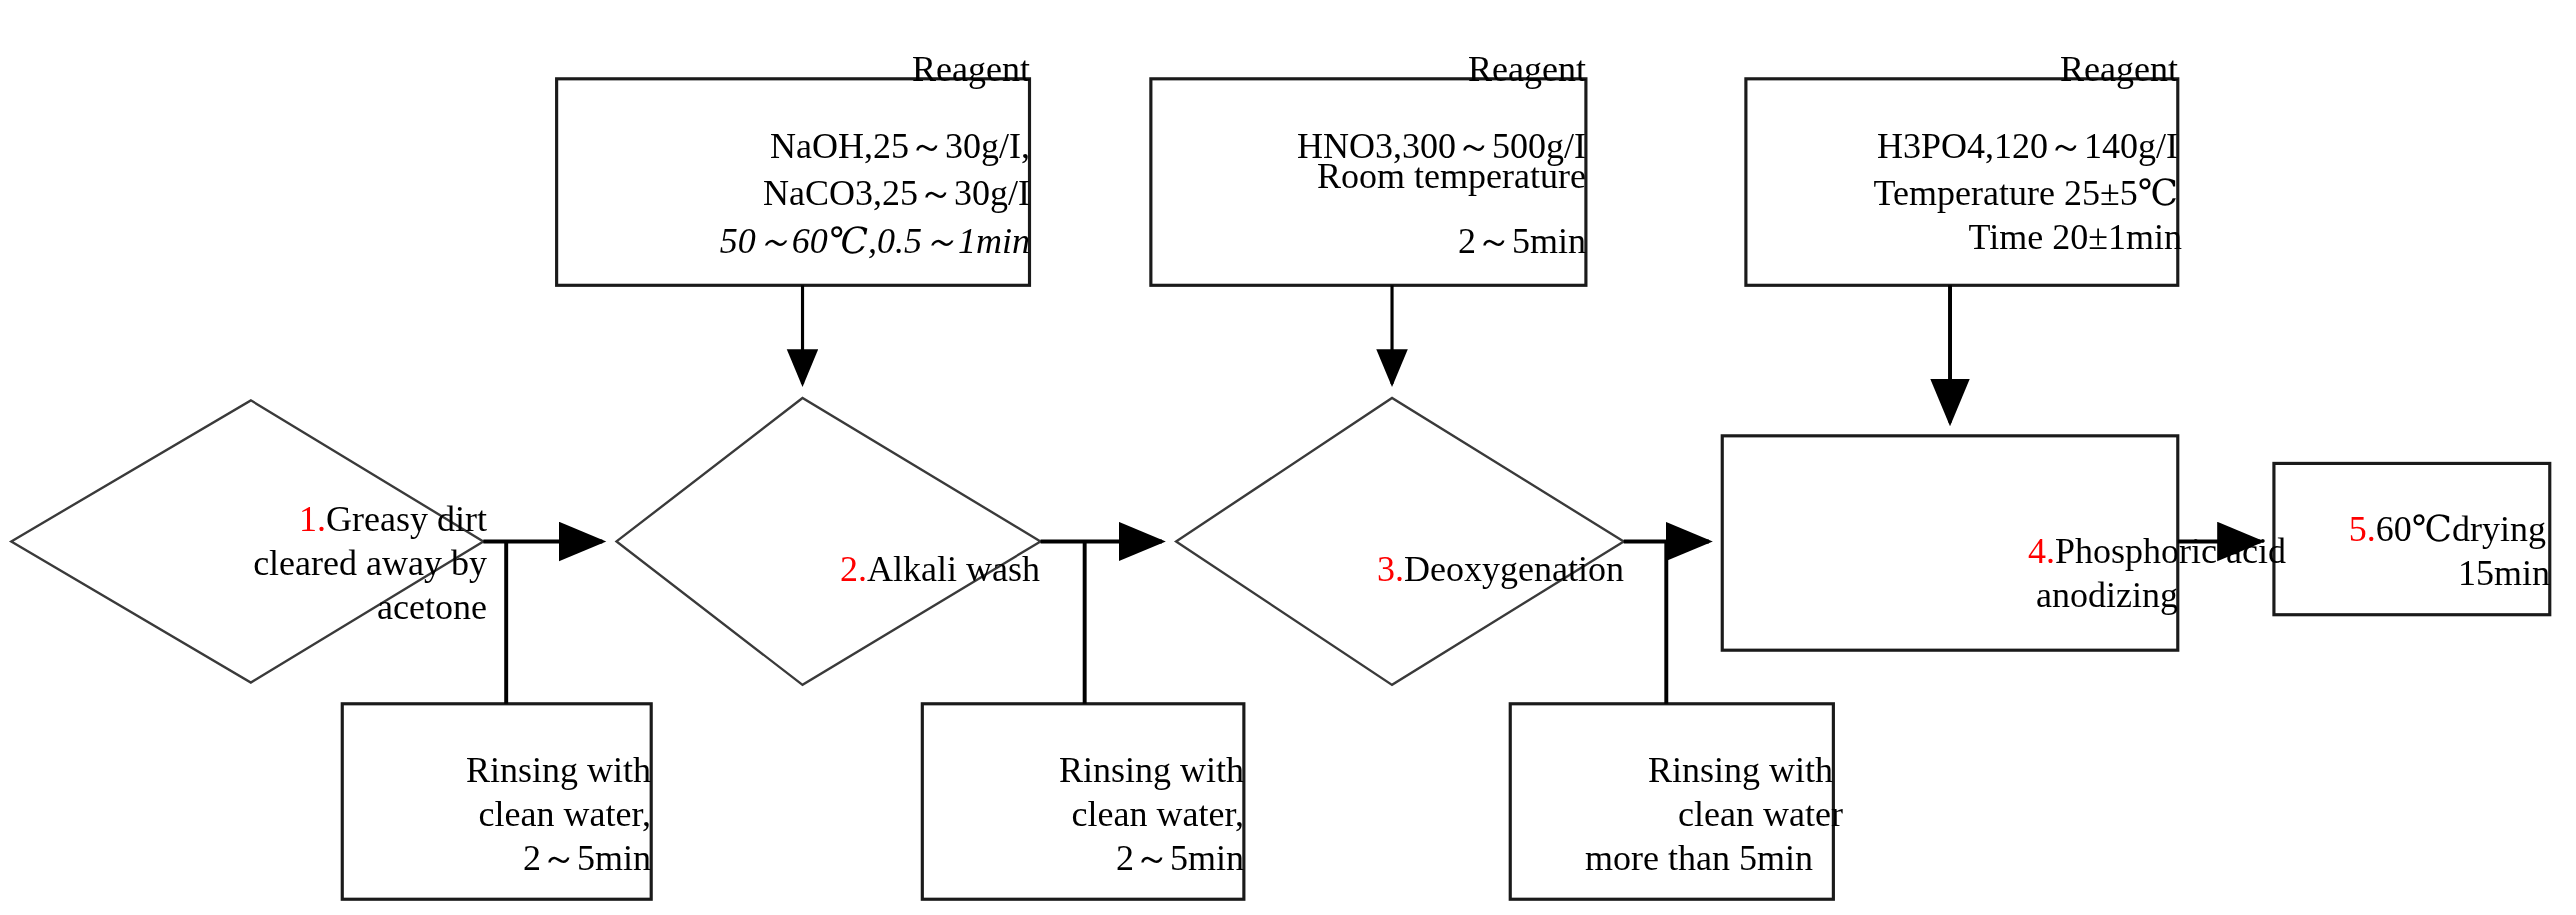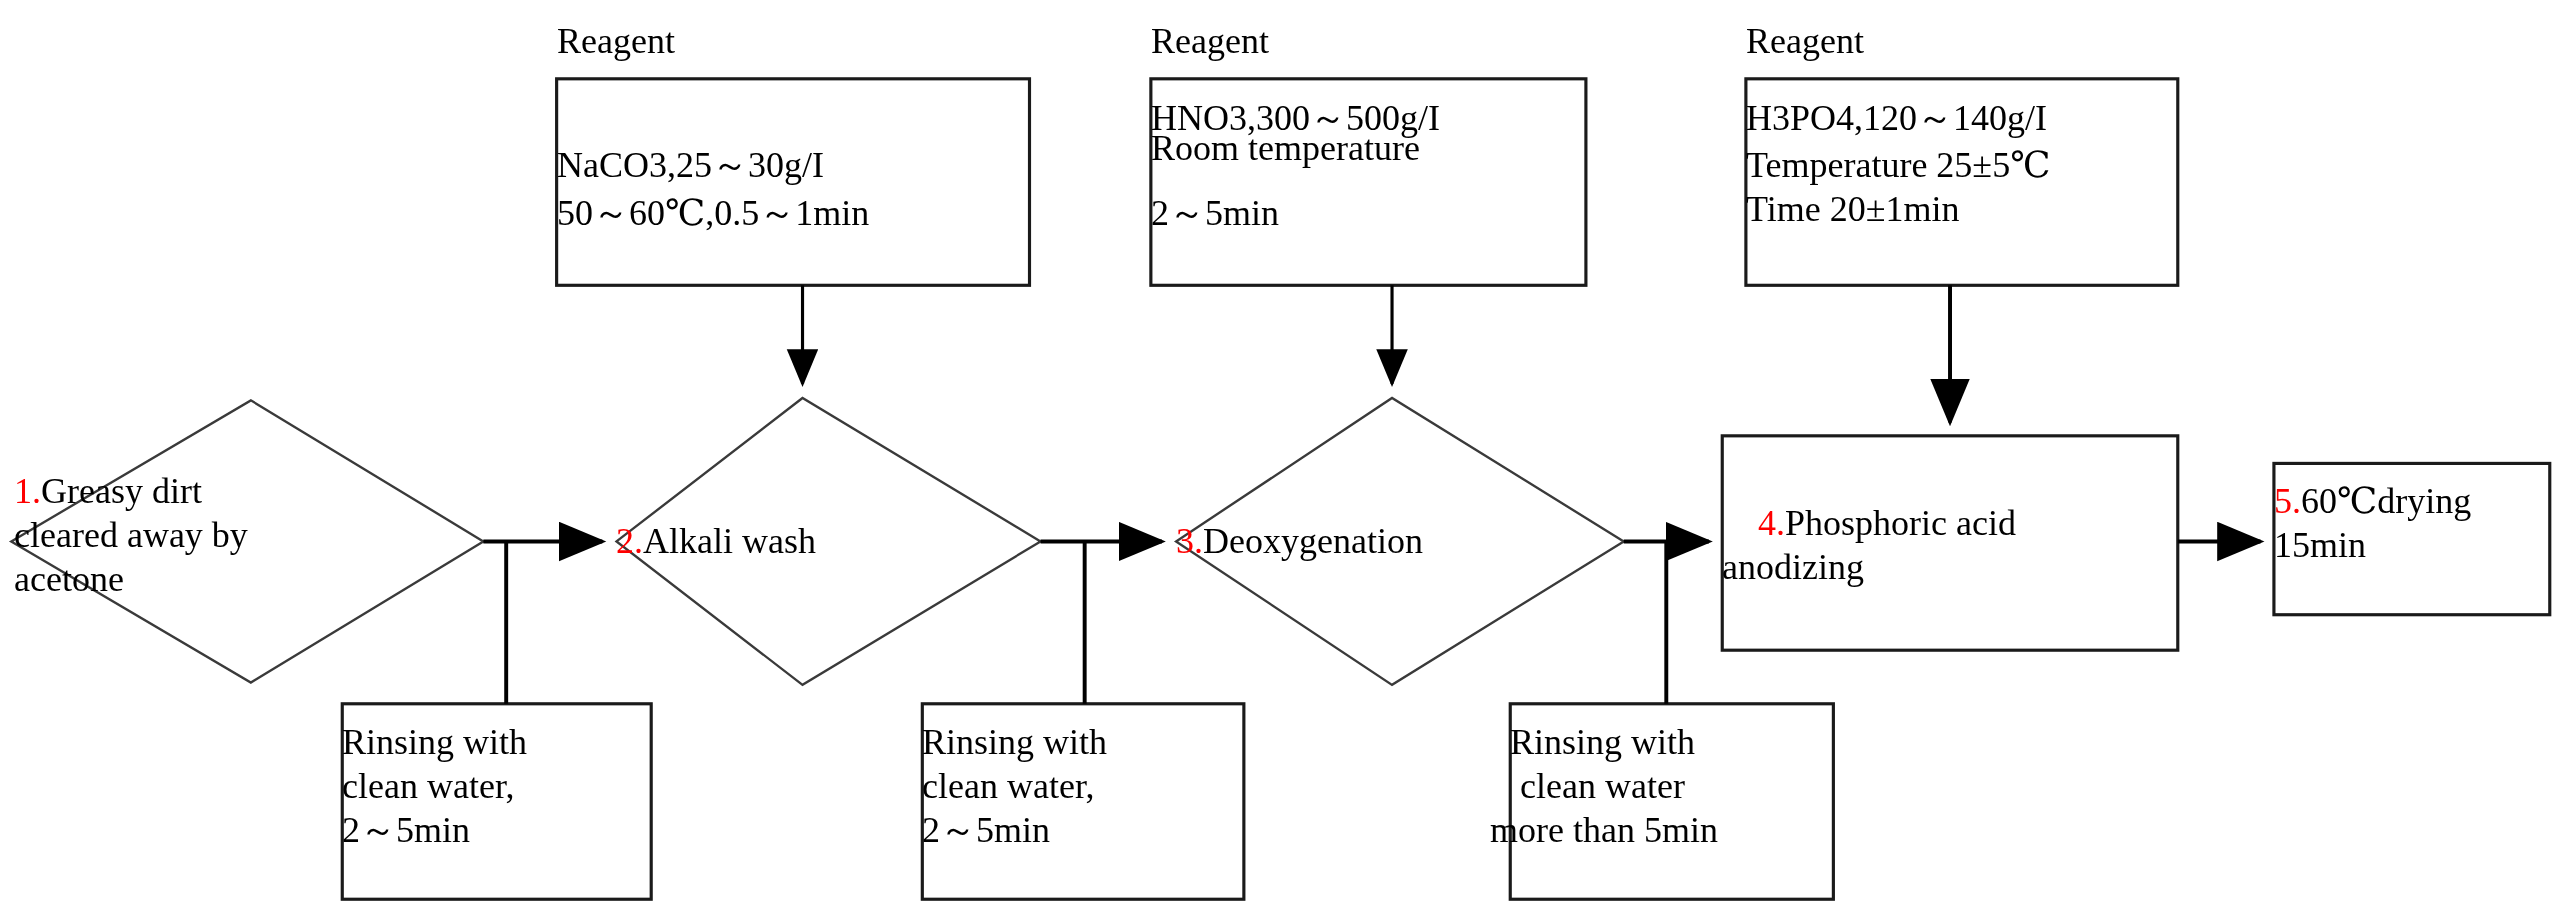--- a/index.html
+++ b/index.html
@@ -49,23 +49,24 @@
   }
   .num {
     fill: #fe0000;
   }
   .overlay-text {
     position: absolute;
     font-family: "Liberation Serif", "DejaVu Serif", serif;
     color: #000000;
     font-size: 36px;
     line-height: 44px;
-    text-align: left;
+    text-align: right;
     white-space: nowrap;
     pointer-events: none;
+    margin-top: 28px;
   }
   .overlay-text .num {
     color: #fe0000;
   }
 </style>
 </head>
 <body>
 
 <div id="page">
 
@@ -102,22 +103,23 @@
 
     <line class="conn" x1="642" y1="687" x2="642" y2="893"></line>
     <line class="conn" x1="1376" y1="687" x2="1376" y2="893"></line>
     <line class="conn" x1="2114" y1="687" x2="2114" y2="893"></line>
   </svg>
 
   <div class="overlay-text" style="left:557px; top:19px; width:473px;">Reagent</div>
   <div class="overlay-text" style="left:1151px; top:19px; width:435px;">Reagent</div>
   <div class="overlay-text" style="left:1746px; top:19px; width:432px;">Reagent</div>
 
+  <div class="overlay-text" style="left:557px; top:96px; width:473px;">NaOH,25～30g/I,</div>
   <div class="overlay-text" style="left:557px; top:143px; width:473px;">NaCO3,25～30g/I</div>
-  <div class="overlay-text" style="left:557px; top:191px; width:473px;">50～60℃,0.5～1min</div>
+  <div class="overlay-text" style="left:557px; top:191px; width:473px;font-style:italic;">50～60℃,0.5～1min</div>
 
   <div class="overlay-text" style="left:1151px; top:96px; width:435px;">HNO3,300～500g/I</div>
   <div class="overlay-text" style="left:1151px; top:126px; width:435px;">Room temperature</div>
   <div class="overlay-text" style="left:1151px; top:191px; width:435px;">2～5min</div>
 
   <div class="overlay-text" style="left:1746px; top:96px; width:432px;">H3PO4,120～140g/I</div>
   <div class="overlay-text" style="left:1746px; top:143px; width:432px;">Temperature 25±5℃</div>
   <div class="overlay-text" style="left:1746px; top:187px; width:436px;">Time 20±1min</div>
 
   <div class="overlay-text" style="left:14px; top:469px; width:473px;"><span class="num">1.</span><span>Greasy dirt</span></div>

